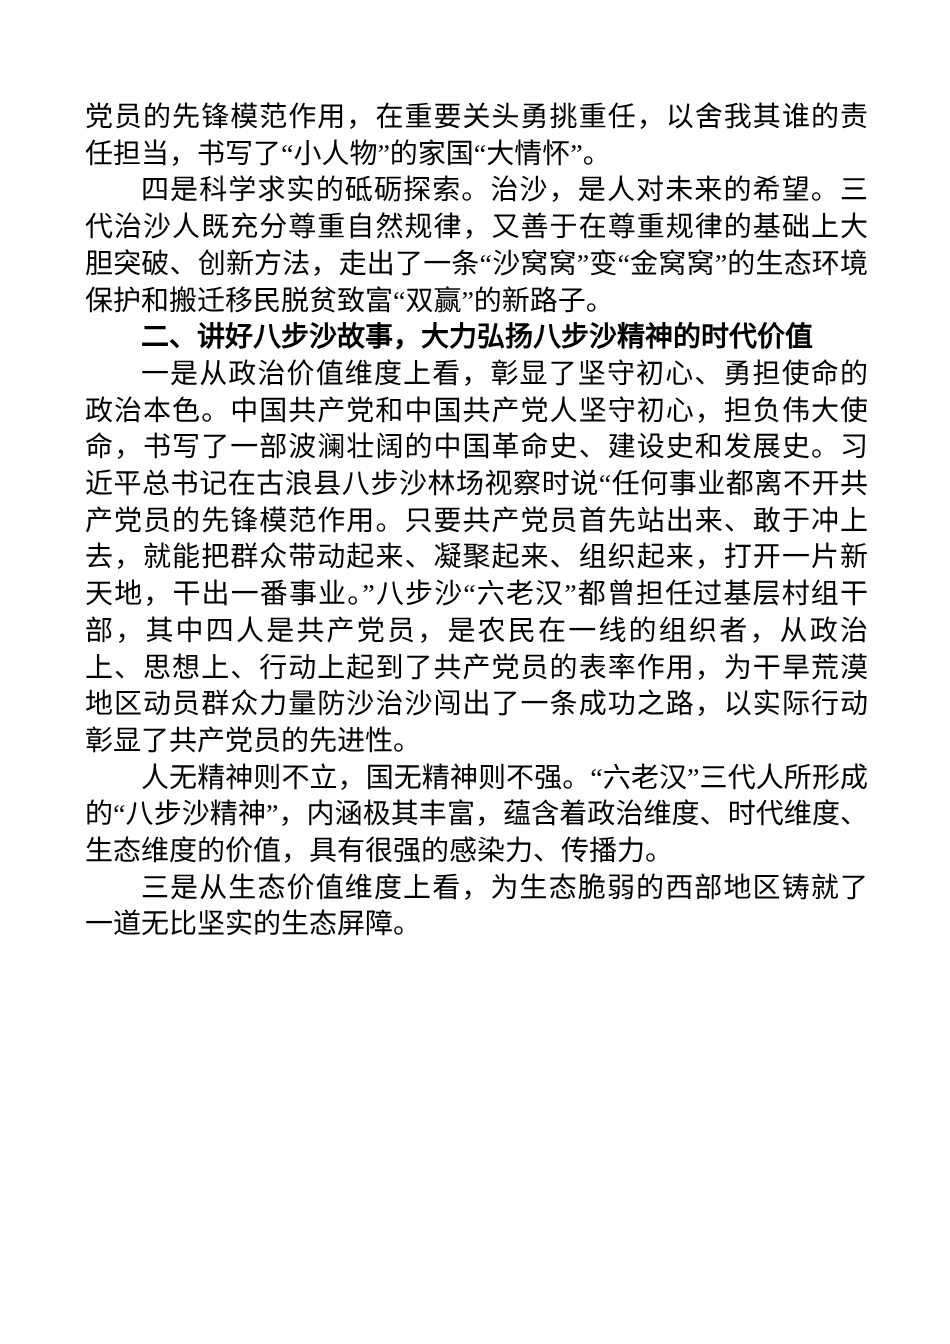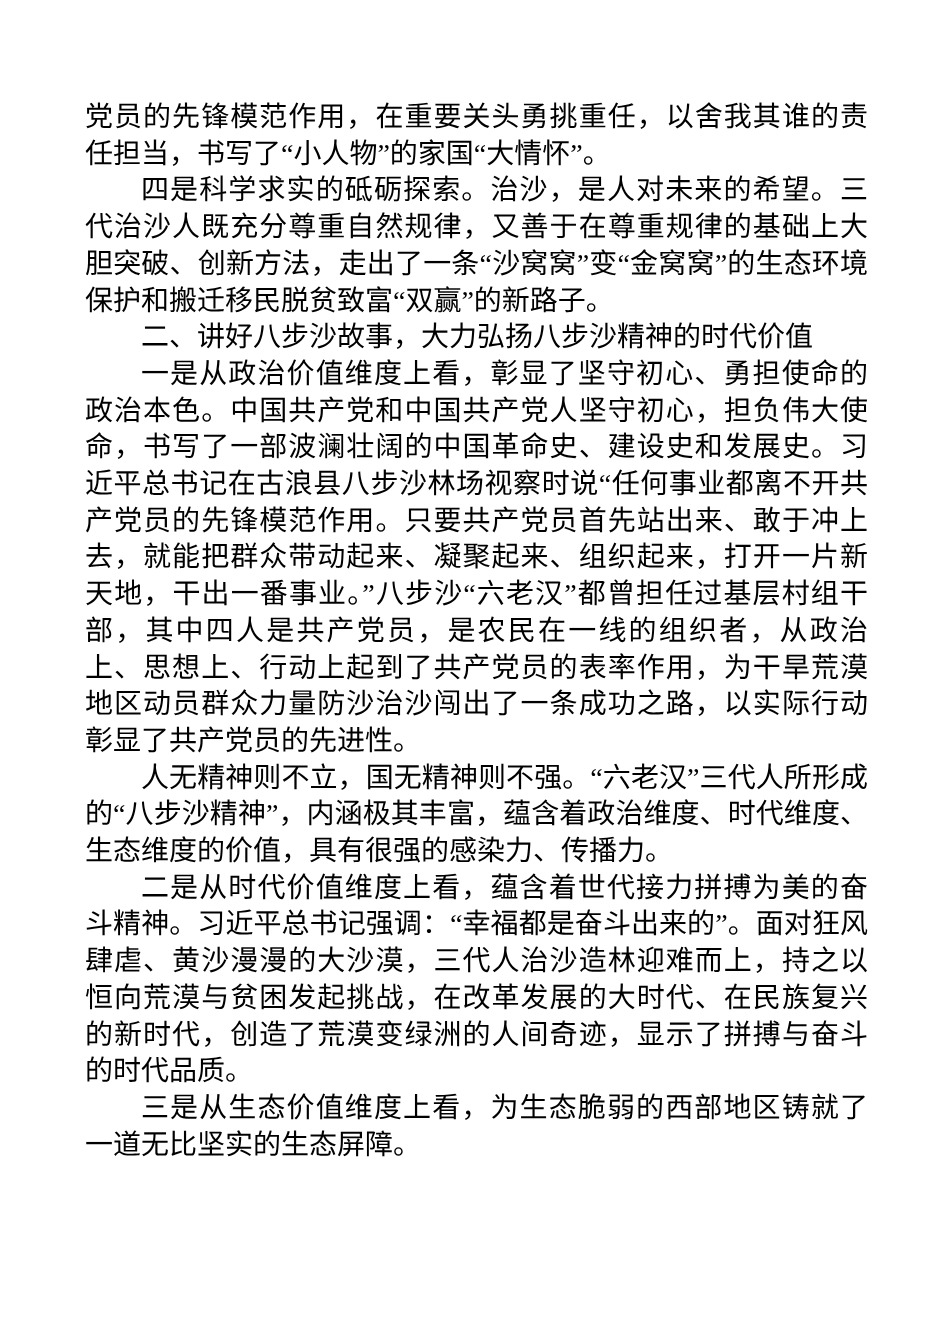--- a/index.html
+++ b/index.html
@@ -32,36 +32,35 @@
     word-break: break-all;
   }
   .para.no-indent {
     text-indent: 0;
   }
   .lead {
     font-weight: normal;
   }
   .heading {
     font-family: "Liberation Sans", sans-serif;
-    font-weight: normal;
+    font-weight: bold;
   }
 </style>
 </head>
 <body>
 
 <div class="page">
 
   <p class="para no-indent"><span>党员的先锋模范作用，在重要关头勇挑重任，以舍我其谁的责任担当，书写了“小人物”的家国“大情怀”。</span></p>
 
   <p class="para"><span class="lead">四是科学求实的砥砺探索。</span><span>治沙，是人对未来的希望。三代治沙人既充分尊重自然规律，又善于在尊重规律的基础上大胆突破、创新方法，走出了一条“沙窝窝”变“金窝窝”的生态环境保护和搬迁移民脱贫致富“双赢”的新路子。</span></p>
 
 
   <p class="para heading"><span>二、讲好八步沙故事，大力弘扬八步沙精神的时代价值</span></p>
 
   <p class="para"><span class="lead">一是从政治价值维度上看，彰显了坚守初心、勇担使命的政治本色。</span><span>中国共产党和中国共产党人坚守初心，担负伟大使命，书写了一部波澜壮阔的中国革命史、建设史和发展史。习近平总书记在古浪县八步沙林场视察时说“任何事业都离不开共产党员的先锋模范作用。只要共产党员首先站出来、敢于冲上去，就能把群众带动起来、凝聚起来、组织起来，打开一片新天地，干出一番事业。”八步沙“六老汉”都曾担任过基层村组干部，其中四人是共产党员，是农民在一线的组织者，从政治上、思想上、行动上起到了共产党员的表率作用，为干旱荒漠地区动员群众力量防沙治沙闯出了一条成功之路，以实际行动彰显了共产党员的先进性。</span></p>
 
   <p class="para"><span>人无精神则不立，国无精神则不强。“六老汉”三代人所形成的“八步沙精神”，内涵极其丰富，蕴含着政治维度、时代维度、生态维度的价值，具有很强的感染力、传播力。</span></p>
 
-  <p class="para"><span class="lead">二是从时代价值维度上看，蕴含着世代接力拼搏为美的奋斗精神。</span><span>习近平总书记强调：“幸福都是奋斗出来的”。面对狂风肆虐、黄沙漫漫的大沙漠，三代人治沙造林迎难而上，持之以恒向荒漠与贫困发起挑战，在改革发展的大时代、在民族复兴的新时代，创造了荒漠变绿洲的人间奇迹，显示了拼搏与奋斗的时代品质。</span></p>
 
   <p class="para"><span class="lead">三是从生态价值维度上看，为生态脆弱的西部地区铸就了一道无比坚实的生态屏障。</span></p>
 
 </div>
 
 </body></html>

